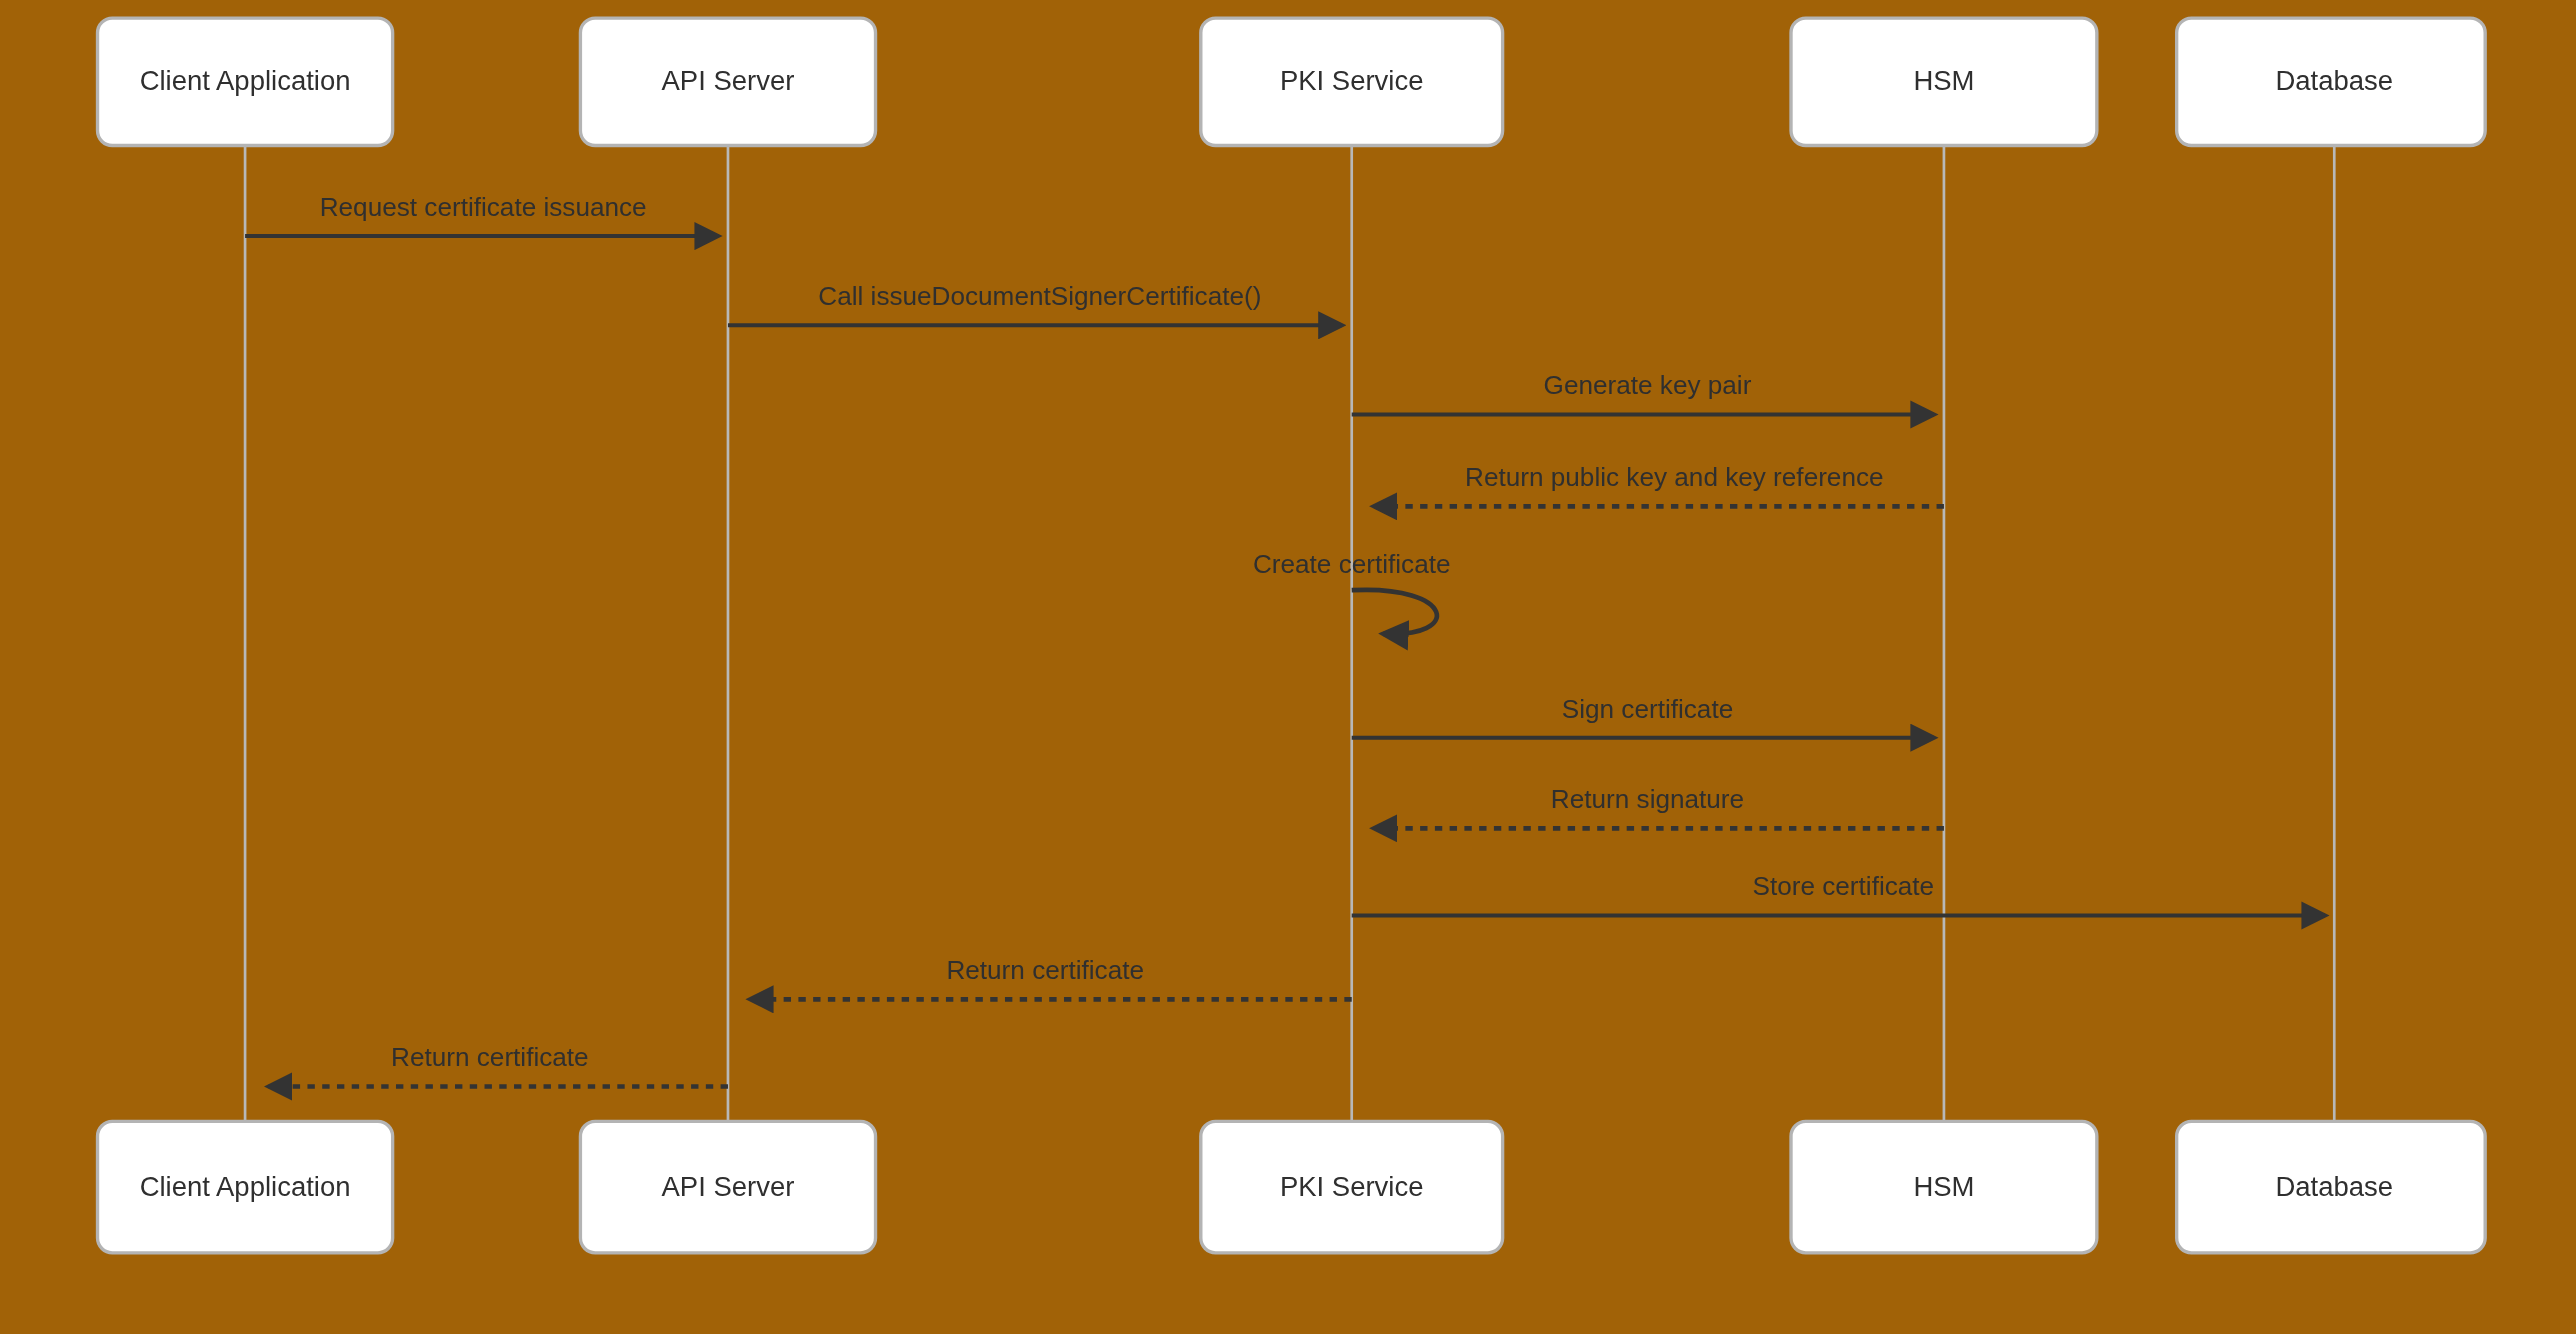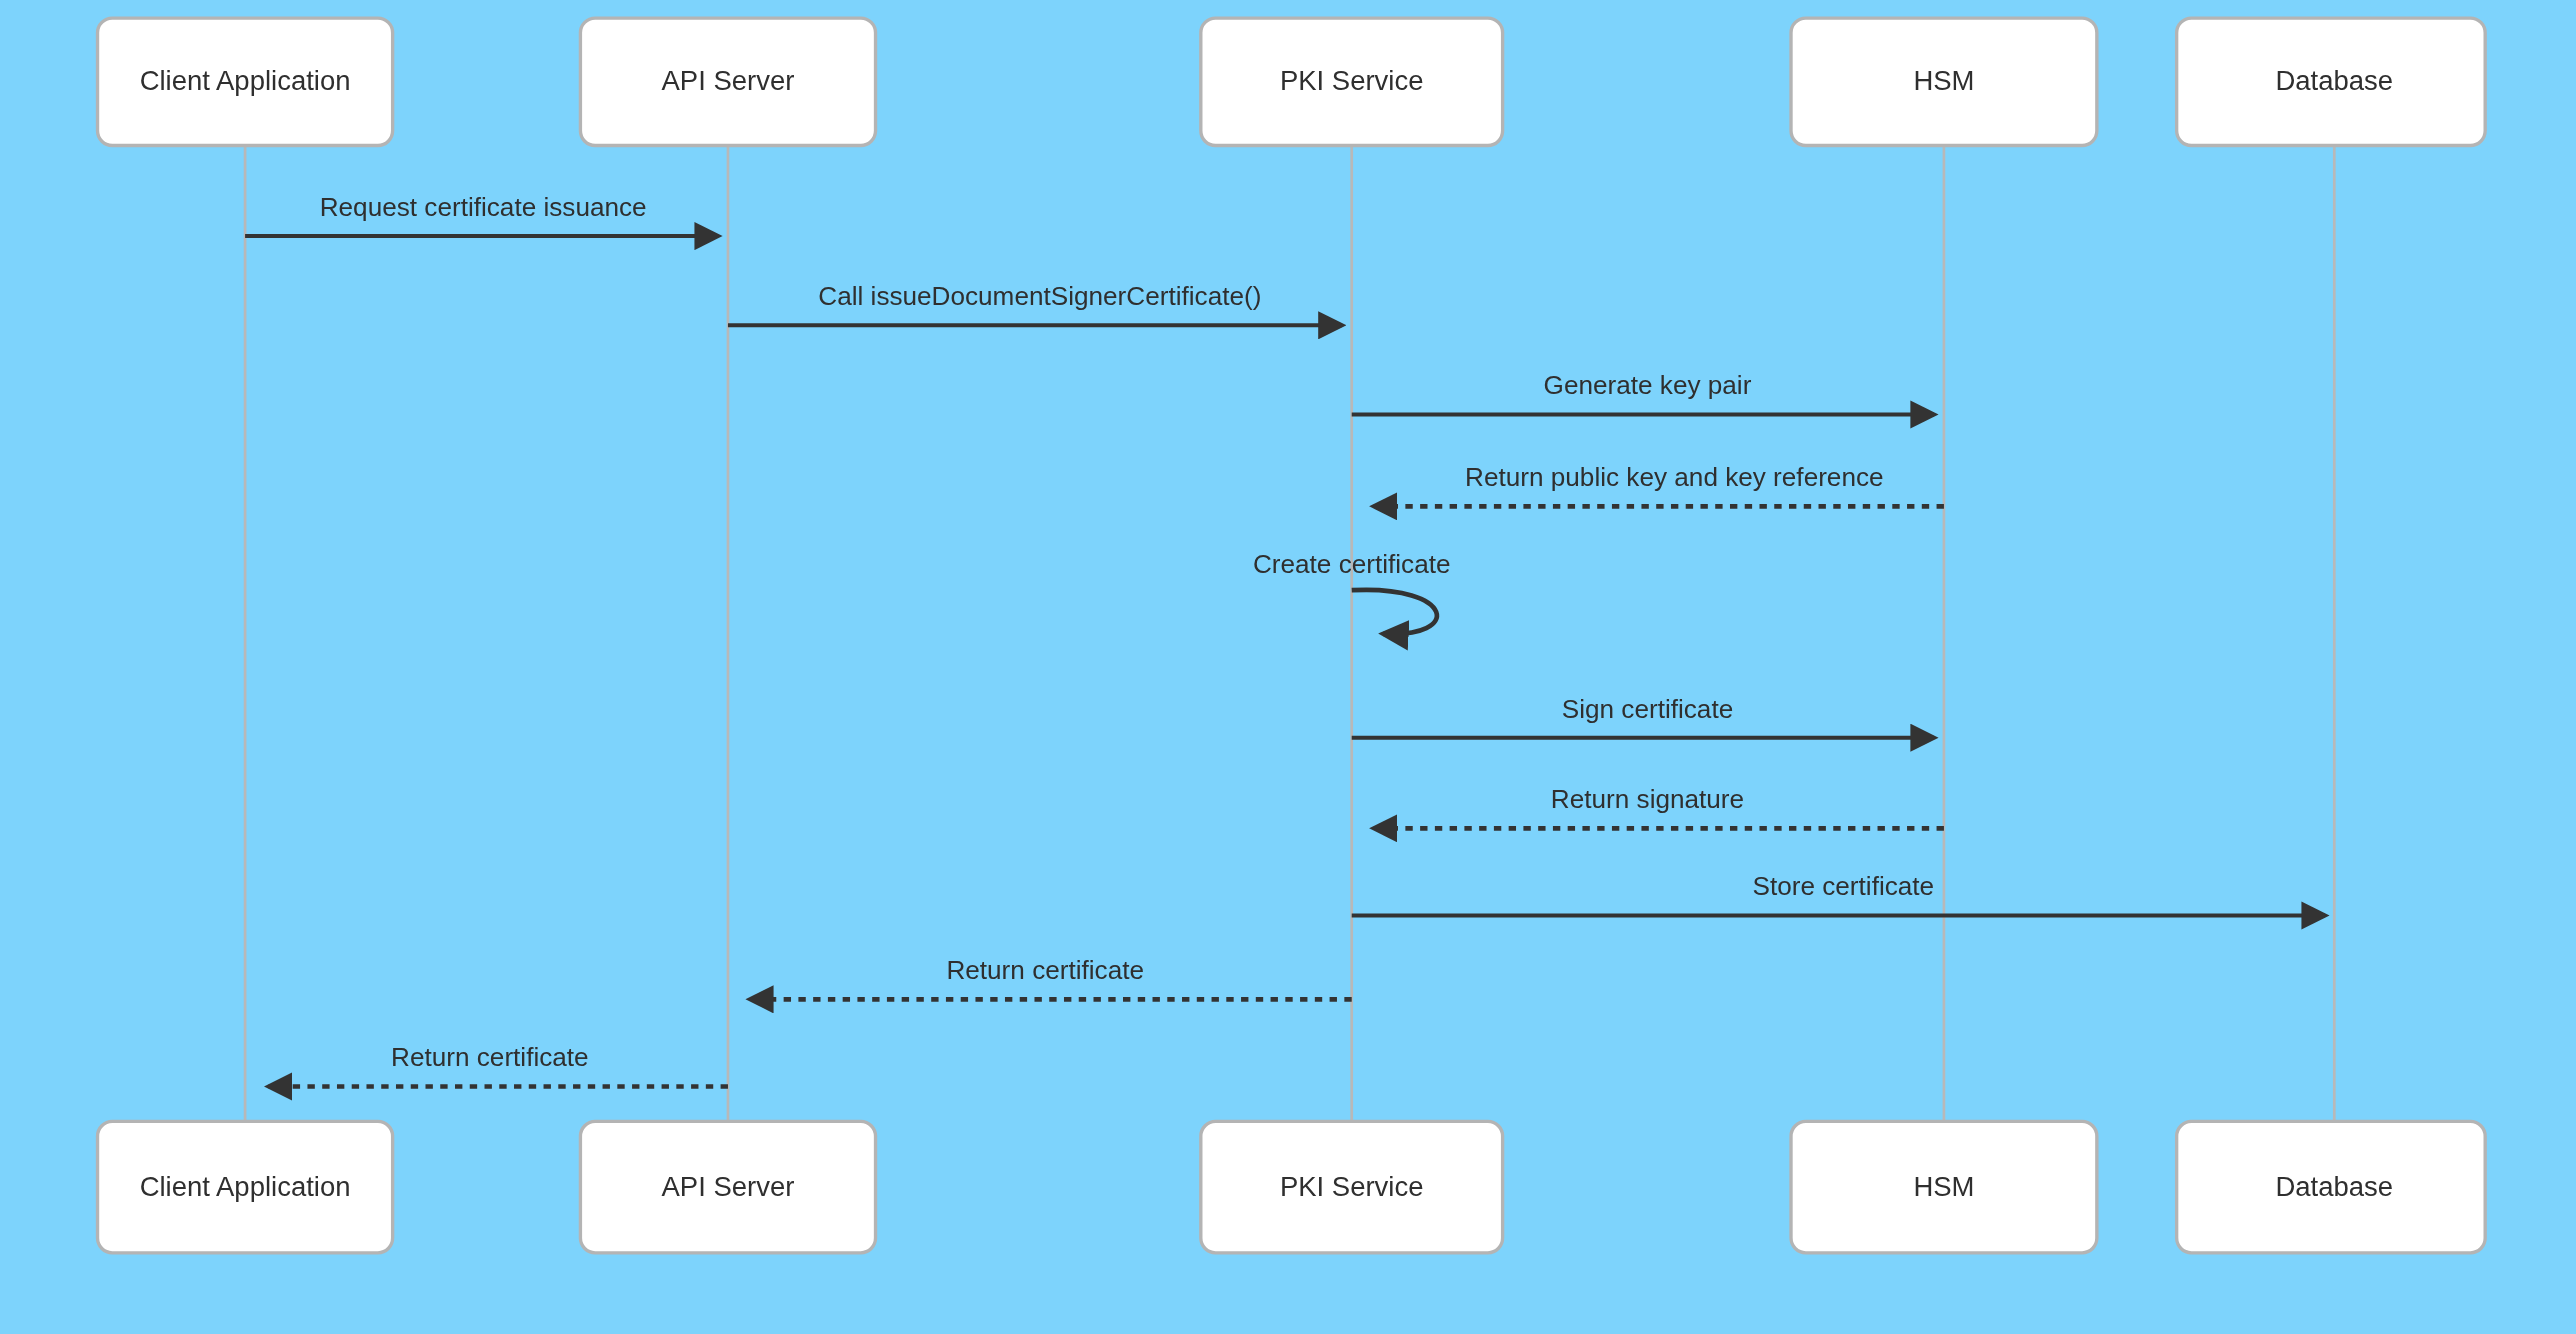--- a/index.html
+++ b/index.html
@@ -10,21 +10,21 @@
   body {
     width: 2576px;
     height: 1334px;
     font-family: "Liberation Sans", sans-serif;
     overflow: hidden;
   }
   #diagram-root {
     position: relative;
     width: 2576px;
     height: 1334px;
-    background: #7dd3fc;
+    background: #a16207;
   }
   .seq-svg {
     position: absolute;
     top: 0;
     left: 0;
     width: 2576px;
     height: 1334px;
   }
   .participant-box {
     fill: #ffffff;

